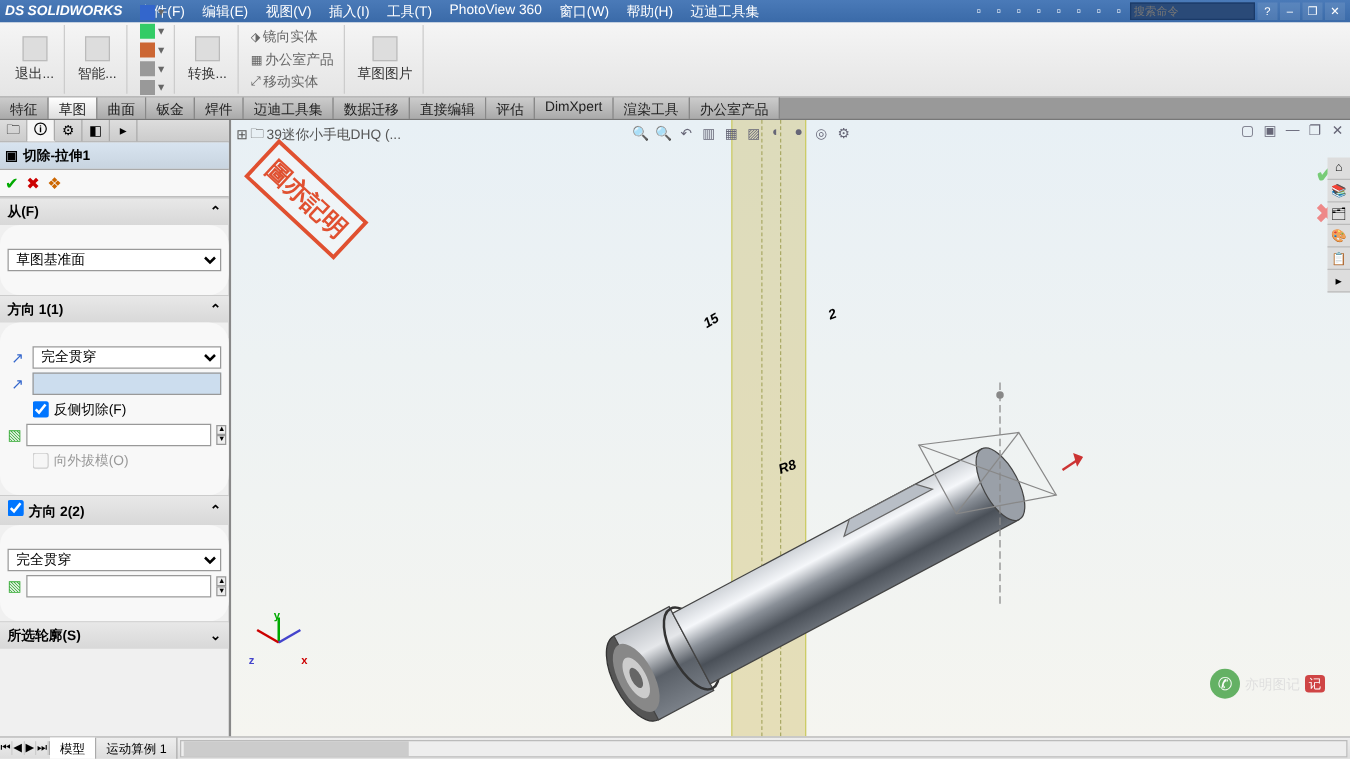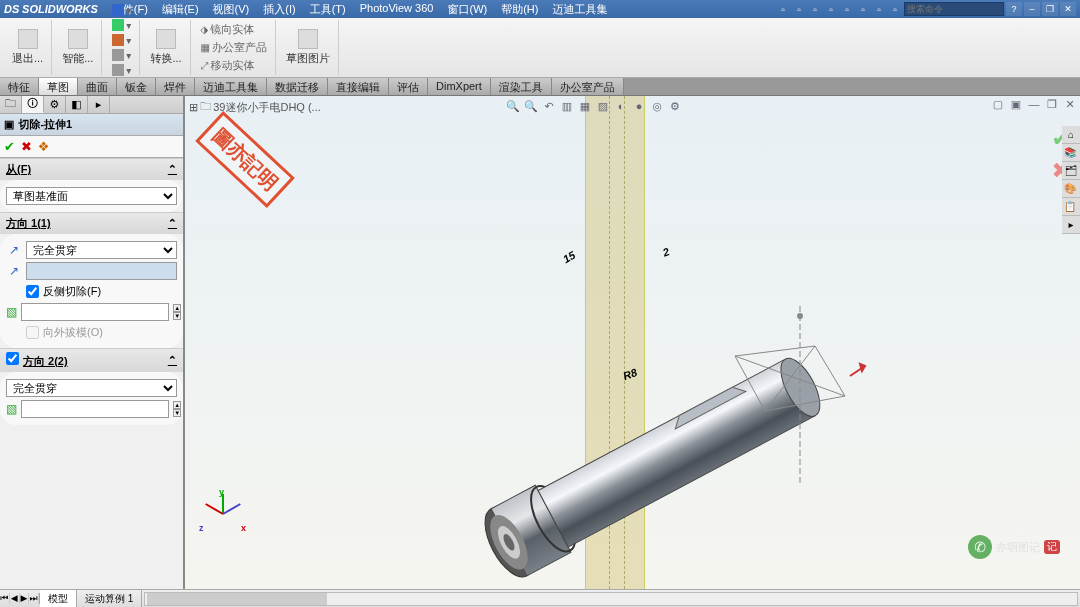--- a/index.html
+++ b/index.html
@@ -39,22 +39,22 @@
 .fm-tab { width: 22px; border-right: 1px solid #aaa; display: flex; align-items: center; justify-content: center; cursor: pointer; font-size: 11px; }
 .fm-tab.active { background: #f5f5f5; border-bottom: 1px solid #f5f5f5; }
 
 .prop-header { background: linear-gradient(#d8e4f0, #c8d4e0); padding: 3px 4px; display: flex; align-items: center; gap: 4px; border-bottom: 1px solid #aaa; font-weight: bold; }
 .prop-confirm { padding: 3px 4px; display: flex; gap: 6px; border-bottom: 1px solid #aaa; background: #f8f8f8; }
 .ok-icon { color: #0a0; font-size: 13px; cursor: pointer; }
 .cancel-icon { color: #c00; font-size: 13px; cursor: pointer; }
 .pin-icon { color: #c60; font-size: 13px; cursor: pointer; }
 
 .prop-section { border-top: 1px solid #ccc; }
-.prop-section-hdr { background: linear-gradient(#e8e8e8, #d8d8d8); padding: 3px 6px; font-weight: bold; display: flex; align-items: center; justify-content: space-between; cursor: pointer; text-decoration: underline; }
-.prop-section-body { padding: 4px 6px; background: #f8f8f8; border-radius: 16px; }
+.prop-section-hdr { background: linear-gradient(#e8e8e8, #d8d8d8); padding: 3px 6px; font-weight: bold; display: flex; align-items: center; justify-content: space-between; cursor: pointer; }
+.prop-section-body { padding: 16px 6px; background: #f8f8f8; border-radius: 16px; }
 .prop-row { display: flex; align-items: center; gap: 4px; margin: 3px 0; }
 .prop-select { flex: 1; height: 18px; border: 1px solid #999; background: #fff; font-size: 11px; padding: 0 2px; }
 .prop-input { flex: 1; height: 18px; border: 1px solid #999; background: #fff; font-size: 11px; padding: 0 2px; }
 .prop-icon { width: 16px; height: 16px; display: flex; align-items: center; justify-content: center; font-size: 12px; }
 .prop-check { display: flex; align-items: center; gap: 4px; margin: 4px 0 4px 20px; }
 .spinner { width: 12px; display: flex; flex-direction: column; }
 .spin-btn { height: 8px; border: 1px solid #999; background: #eee; font-size: 6px; text-align: center; line-height: 6px; cursor: pointer; }
 .section-chk { margin-right: 4px; }
 
 
@@ -275,20 +275,26 @@
           <span class="prop-icon" style="color:#3a3">▧</span>
           <input class="prop-input" value="" style="">
           <div class="spinner">
               <div class="spin-btn">▲</div>
               <div class="spin-btn">▼</div>
             </div>
         </div>
       </div>
     </div>
 
+    <div class="prop-section">
+      <div class="prop-section-hdr">
+        <span>所选轮廓(S)</span>
+          <span>⌄</span>
+      </div>
+    </div>
   </div>
 
   <div class="viewport">
     <div class="doc-tabs">
       <span>⊞</span>
       <span>🗀</span>
       <span>39迷你小手电DHQ  (...</span>
     </div>
     <div class="view-toolbar">
       <span class="vt-icon">🔍</span>

